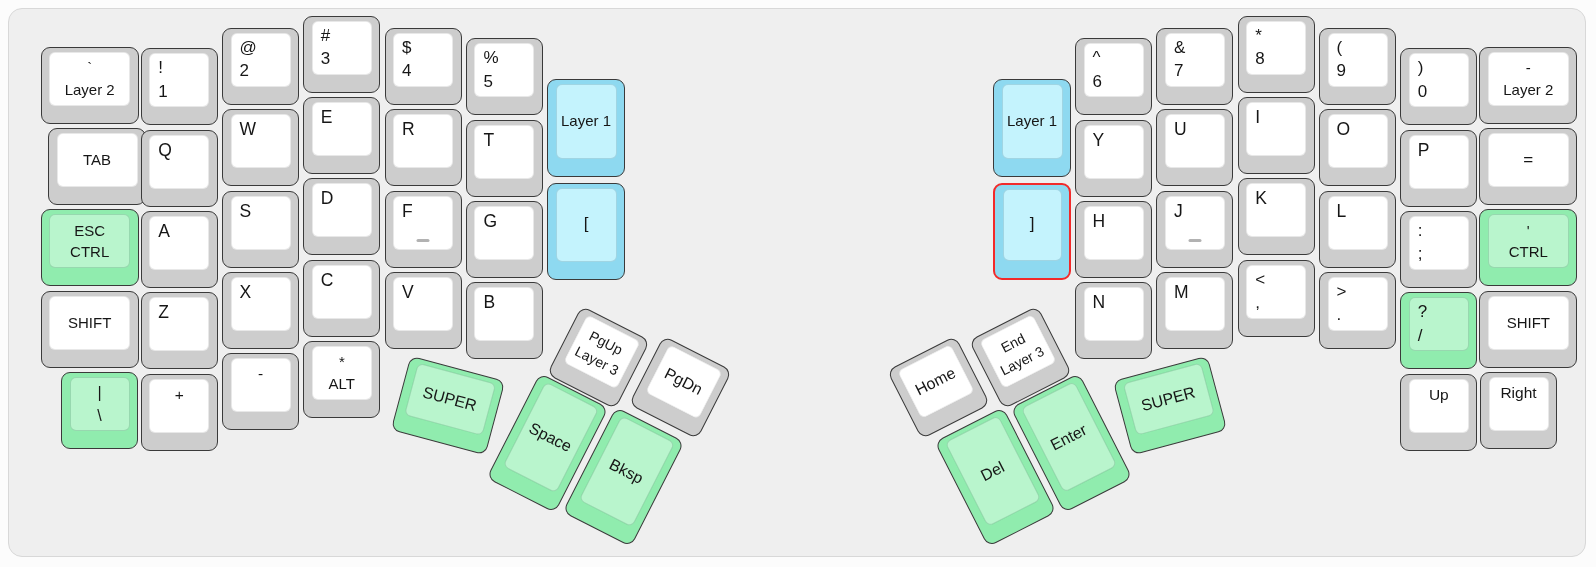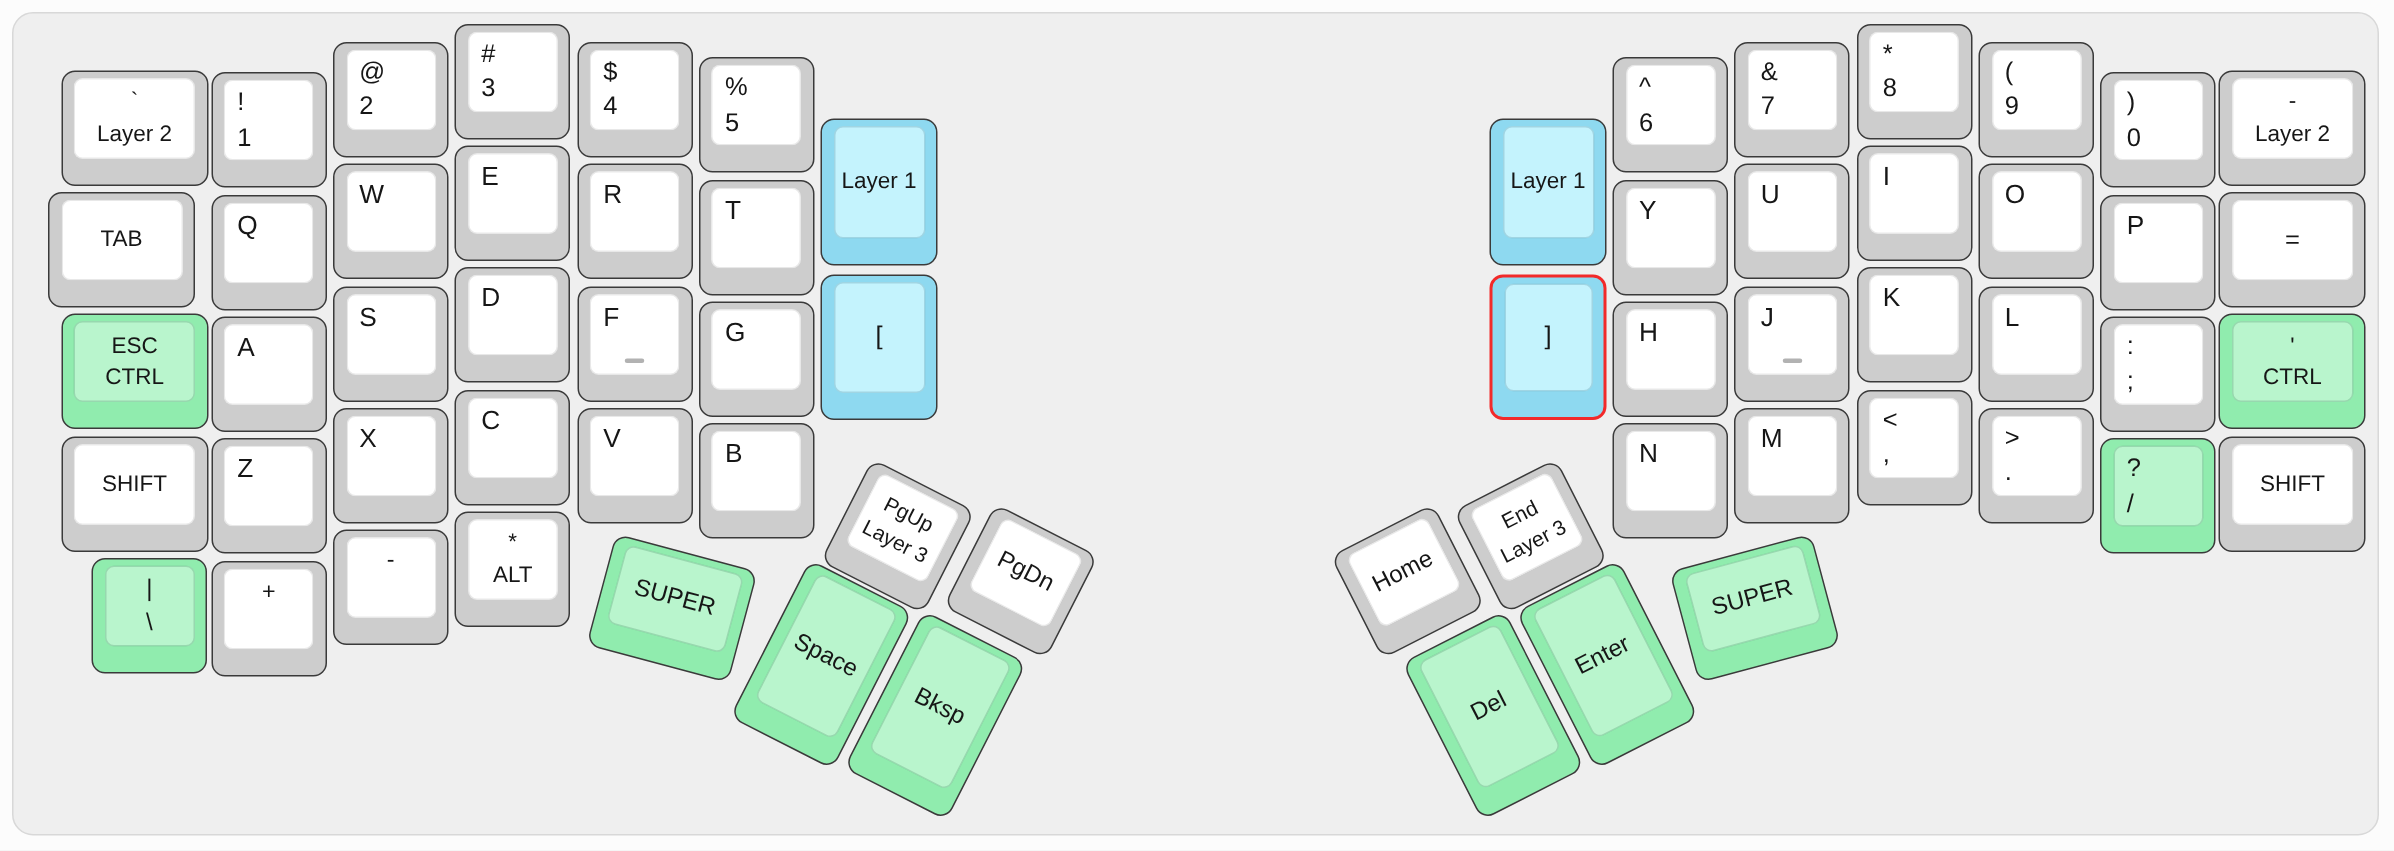--- a/index.html
+++ b/index.html
@@ -65,21 +65,21 @@
 <body>
 
 <div class="panel"></div>
 <div class="board">
     <div class="key white" style="left: 40.7px; top: 46.7px; width: 98px; height: 77px;">
       <div class="cap mode-stack">
         <span class="lab lab1">`</span>
         <span class="lab lab2">Layer 2</span>
       </div>
     </div>
-    <div class="key white" style="left: 32px; top: 128px; width: 98px; height: 77px;">
+    <div class="key white" style="left: 48px; top: 128px; width: 98px; height: 77px;">
       <div class="cap mode-mid">
         <span class="lab lab1">TAB</span>
       </div>
     </div>
     <div class="key green" style="left: 40.7px; top: 209.3px; width: 98px; height: 77px;">
       <div class="cap mode-stack">
         <span class="lab lab1">ESC</span>
         <span class="lab lab2">CTRL</span>
       </div>
     </div>
@@ -361,20 +361,23 @@
         <span class="lab lab1">:</span>
         <span class="lab lab2">;</span>
       </div>
     </div>
     <div class="key green" style="left: 1400.3px; top: 292.3px; width: 77px; height: 77px;">
       <div class="cap mode-left">
         <span class="lab lab1">?</span>
         <span class="lab lab2">/</span>
       </div>
     </div>
+    <div class="key white" style="left: 1400.3px; top: 373.6px; width: 77px; height: 77px;">
+      <div class="cap mode-top"><span class="lab lab1">Up</span></div>
+    </div>
     <div class="key white" style="left: 1479.3px; top: 46.7px; width: 98px; height: 77px;">
       <div class="cap mode-stack">
         <span class="lab lab1">-</span>
         <span class="lab lab2">Layer 2</span>
       </div>
     </div>
     <div class="key white" style="left: 1479.3px; top: 128px; width: 98px; height: 77px;">
       <div class="cap mode-mid" style="font-size: 17px;">
         <span class="lab lab1">=</span>
       </div>
@@ -383,20 +386,23 @@
       <div class="cap mode-stack">
         <span class="lab lab1">'</span>
         <span class="lab lab2">CTRL</span>
       </div>
     </div>
     <div class="key white" style="left: 1479.3px; top: 290.7px; width: 98px; height: 77px;">
       <div class="cap mode-mid">
         <span class="lab lab1">SHIFT</span>
       </div>
     </div>
+    <div class="key white" style="left: 1480px; top: 372px; width: 77px; height: 77px;">
+      <div class="cap mode-top"><span class="lab lab1">Right</span></div>
+    </div>
     <div class="key white" style="left: 899.5px; top: 348.5px; width: 77px; height: 77px; transform: rotate(-27deg);">
       <div class="cap mode-mid" style="font-size: 16px;">
         <span class="lab lab1">Home</span>
       </div>
     </div>
     <div class="key white" style="left: 981.5px; top: 318.5px; width: 77px; height: 77px; transform: rotate(-27deg);">
       <div class="cap mode-stack" style="font-size: 14px;">
         <span class="lab lab1">End</span>
         <span class="lab lab2">Layer 3</span>
       </div>

